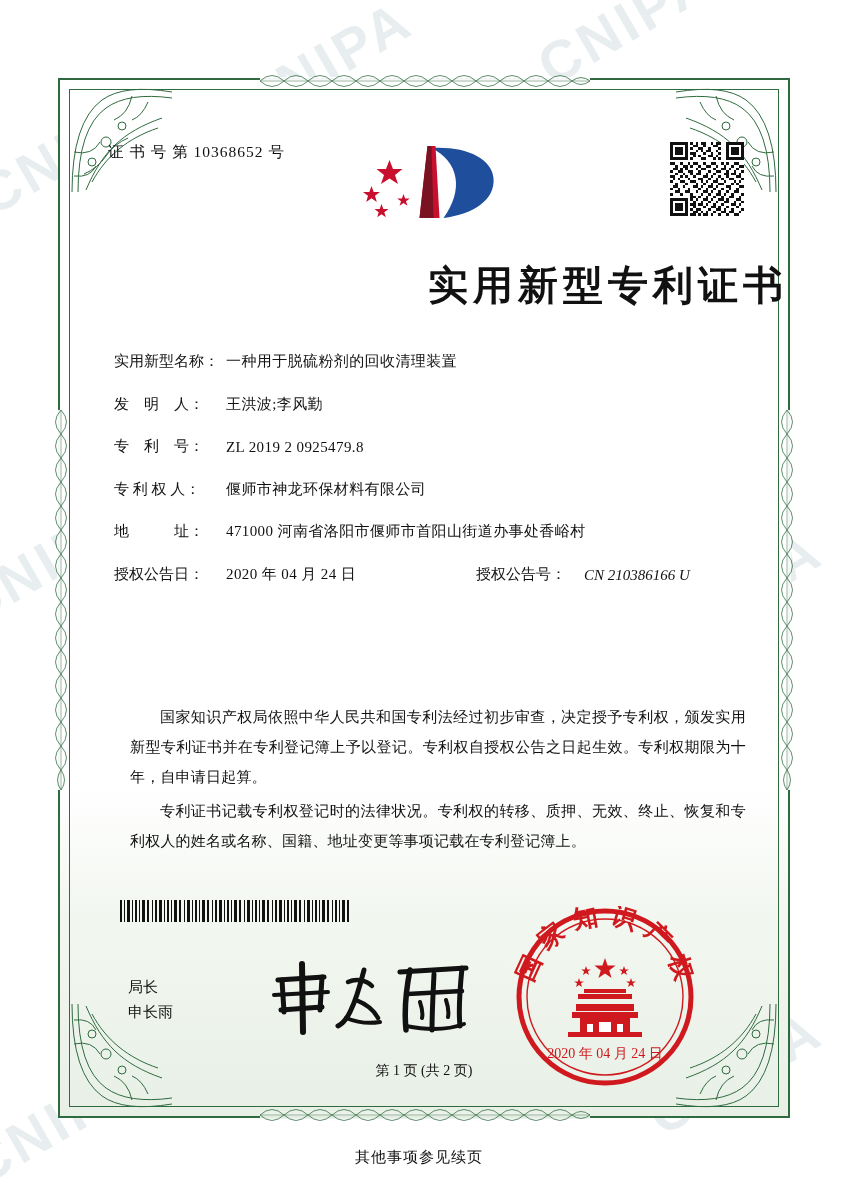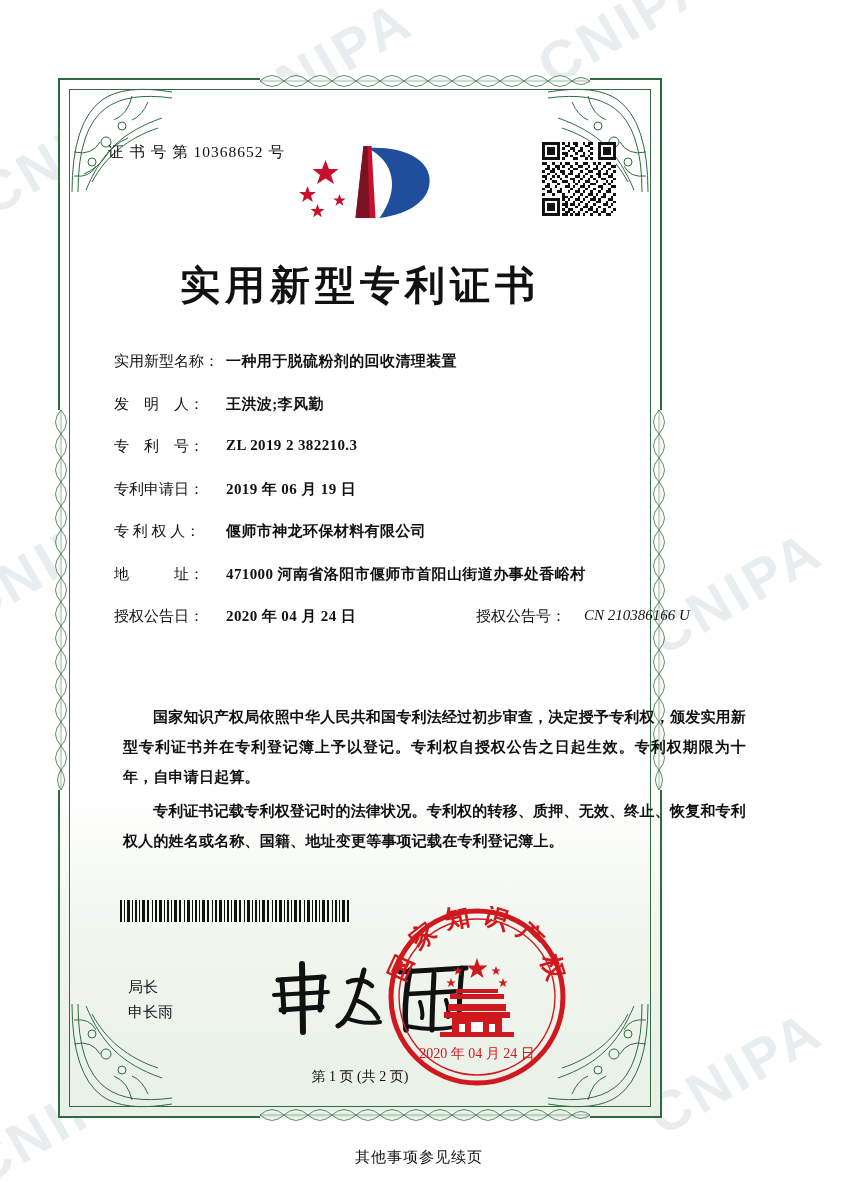--- a/index.html
+++ b/index.html
@@ -31,21 +31,21 @@
     letter-spacing: 4px;
     transform: rotate(-30deg);
     white-space: nowrap;
   }
 
   
   .certificate {
     position: absolute;
     left: 58px;
     top: 78px;
-    width: 604px;
+    width: 732px;
     height: 1040px;
     z-index: 1;
     box-sizing: border-box;
     border: 2.5px solid #2f6b3f;
     background: linear-gradient(to bottom, #ffffff 0%, #ffffff 68%, #f3f7f1 80%, #e8f0e6 100%);
   }
   .certificate::after {
     content: "";
     position: absolute;
     left: 9px;
@@ -109,76 +109,74 @@
     top: 62px;
     transform: translateX(-50%);
     width: 185px;
     height: 86px;
   }
   .main-title {
     position: absolute;
     left: 0;
     right: 0;
     top: 178px;
-    text-align: center;
+    text-align: right;
     font-size: 40px;
     font-weight: 700;
     letter-spacing: 5px;
     color: #111;
     font-family: "Liberation Serif", "DejaVu Serif", serif;
   }
 
   
   .fields {
     position: absolute;
     left: 54px;
     top: 272px;
     width: 630px;
   }
   .field-row {
     display: flex;
-    align-items: flex-start;
+    align-items: flex-end;
     margin-bottom: 23.5px;
     font-size: 15px;
     color: #111;
   }
   .field-label {
     width: 112px;
     flex: 0 0 112px;
     letter-spacing: 0px;
     white-space: nowrap;
   }
   .field-value {
     flex: 1;
     letter-spacing: 0.4px;
-    font-weight: bold;
   }
   .field-row.pair .field-value { flex: 0 0 250px; }
   .field-label2 {
     flex: 0 0 108px;
     white-space: nowrap;
   }
   .field-value2 { flex: 1; font-style: italic; }
 
   
   .paragraphs {
     position: absolute;
     left: 54px;
     top: 622px;
     width: 632px;
     font-size: 15px;
     line-height: 30px;
     color: #111;
     text-align: justify;
   }
   .paragraphs p {
-    margin: 0 0 4px 9px;
+    margin: 0 0 4px 16px;
     text-indent: 30px;
     letter-spacing: 0.2px;
-    font-weight: bold;
   }
 
   
   .barcode {
     position: absolute;
     left: 60px;
     top: 820px;
     height: 22px;
     width: 230px;
   }
@@ -201,21 +199,21 @@
     position: absolute;
     right: 92px;
     top: 826px;
     width: 182px;
     height: 182px;
   }
   .page-number {
     position: absolute;
     left: 0;
     right: 0;
-    bottom: 30px;
+    bottom: 36px;
     text-align: center;
     font-size: 14px;
     color: #111;
   }
 
   .footer-note {
     position: absolute;
     left: 0;
     right: 10px;
     top: 1148px;
@@ -584,25 +582,21 @@
       <div class="field-row">
         <span class="field-label">实用新型名称：</span>
         <span class="field-value">一种用于脱硫粉剂的回收清理装置</span>
       </div>
       <div class="field-row">
         <span class="field-label">发　明　人：</span>
         <span class="field-value">王洪波;李风勤</span>
       </div>
       <div class="field-row">
         <span class="field-label">专　利　号：</span>
-        <span class="field-value">ZL 2019 2 382210.3</span>
-      </div>
-      <div class="field-row">
-        <span class="field-label">专利申请日：</span>
-        <span class="field-value">2019 年 06 月 19 日</span>
+        <span class="field-value">ZL 2019 2 0925479.8</span>
       </div>
       <div class="field-row">
         <span class="field-label">专 利 权 人：</span>
         <span class="field-value">偃师市神龙环保材料有限公司</span>
       </div>
       <div class="field-row">
         <span class="field-label">地　　　址：</span>
         <span class="field-value">471000 河南省洛阳市偃师市首阳山街道办事处香峪村</span>
       </div>
       <div class="field-row pair">

